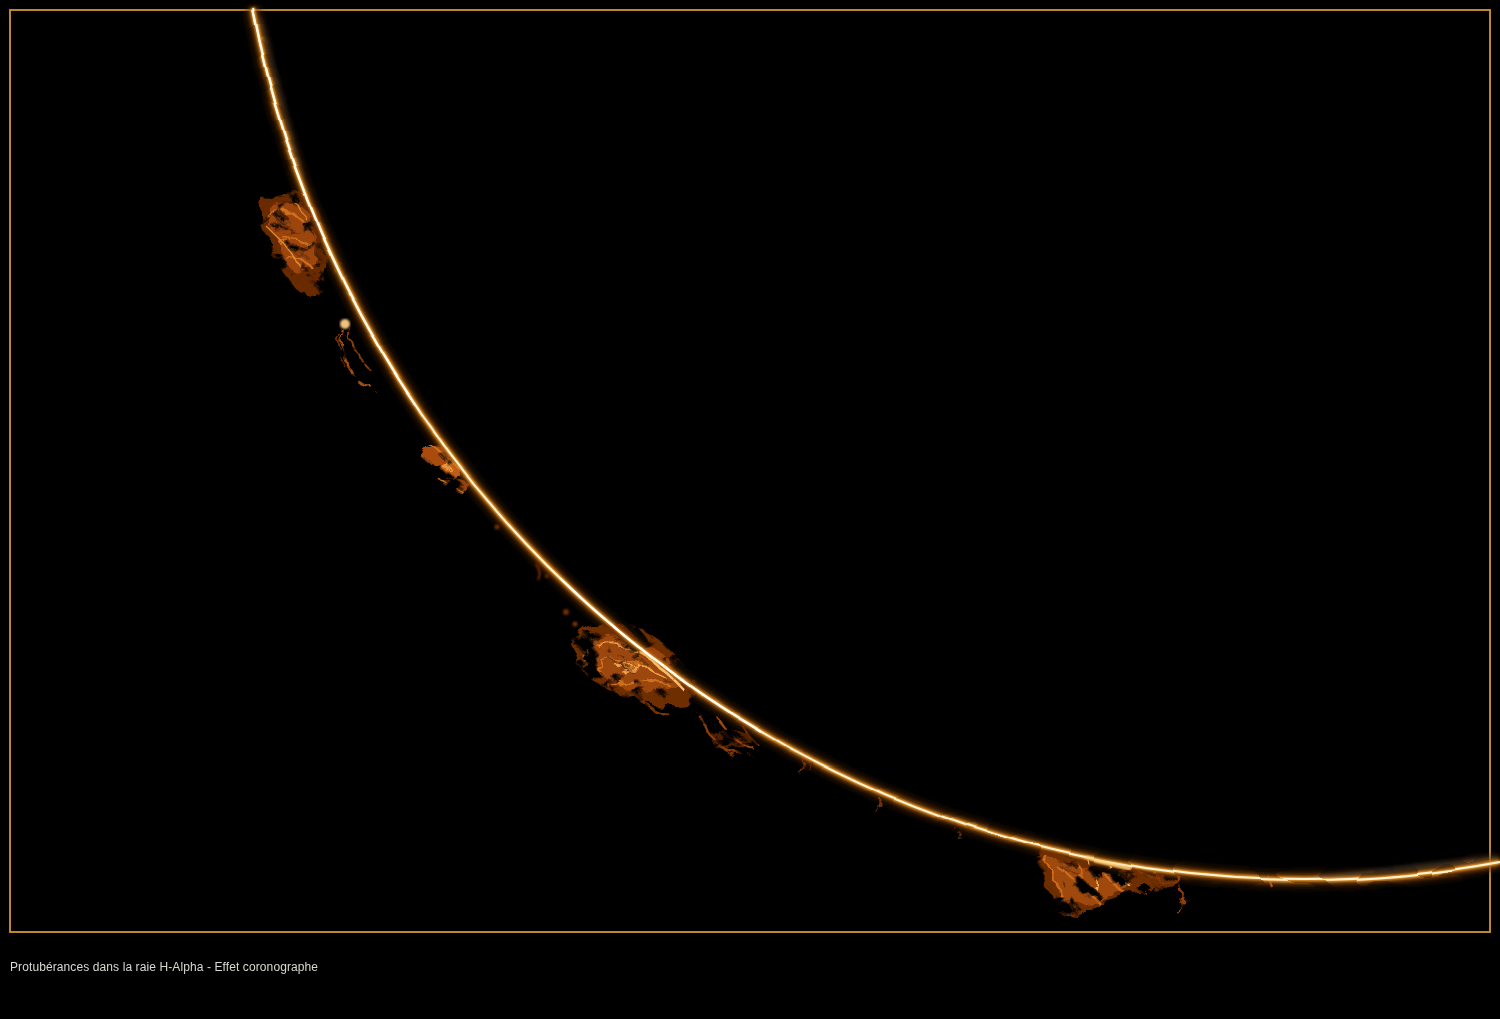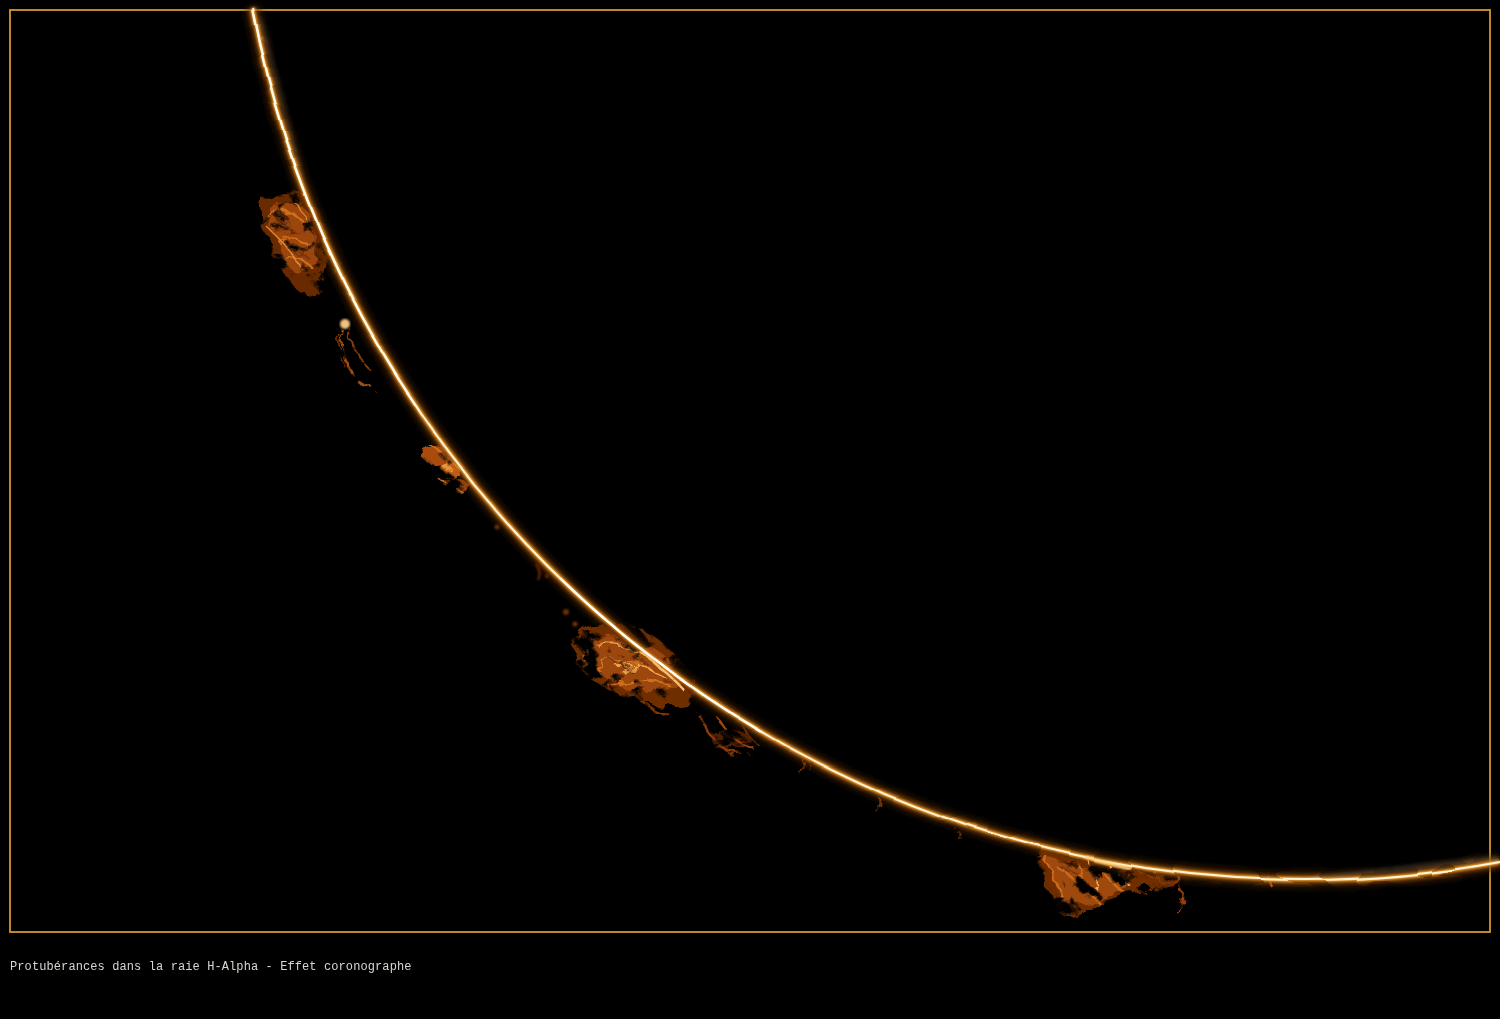--- a/index.html
+++ b/index.html
@@ -1,21 +1,21 @@
 <!DOCTYPE html>
 <html><head>
 <meta charset="utf-8">
 <style>
   html,body{margin:0;padding:0;background:#000;}
   .stage{
     position:relative;
     width:1500px;height:1019px;
     background:#000;
     overflow:hidden;
-    font-family:Liberation Mono, monospace;
+    font-family:Liberation Sans, sans-serif;
   }
   .stage svg{position:absolute;left:0;top:0;}
   .caption{
     position:absolute;
     left:10px;
     top:936px;
     color:#d8d8d2;
     font-size:12px;
     line-height:12.4px;
     white-space:pre;

